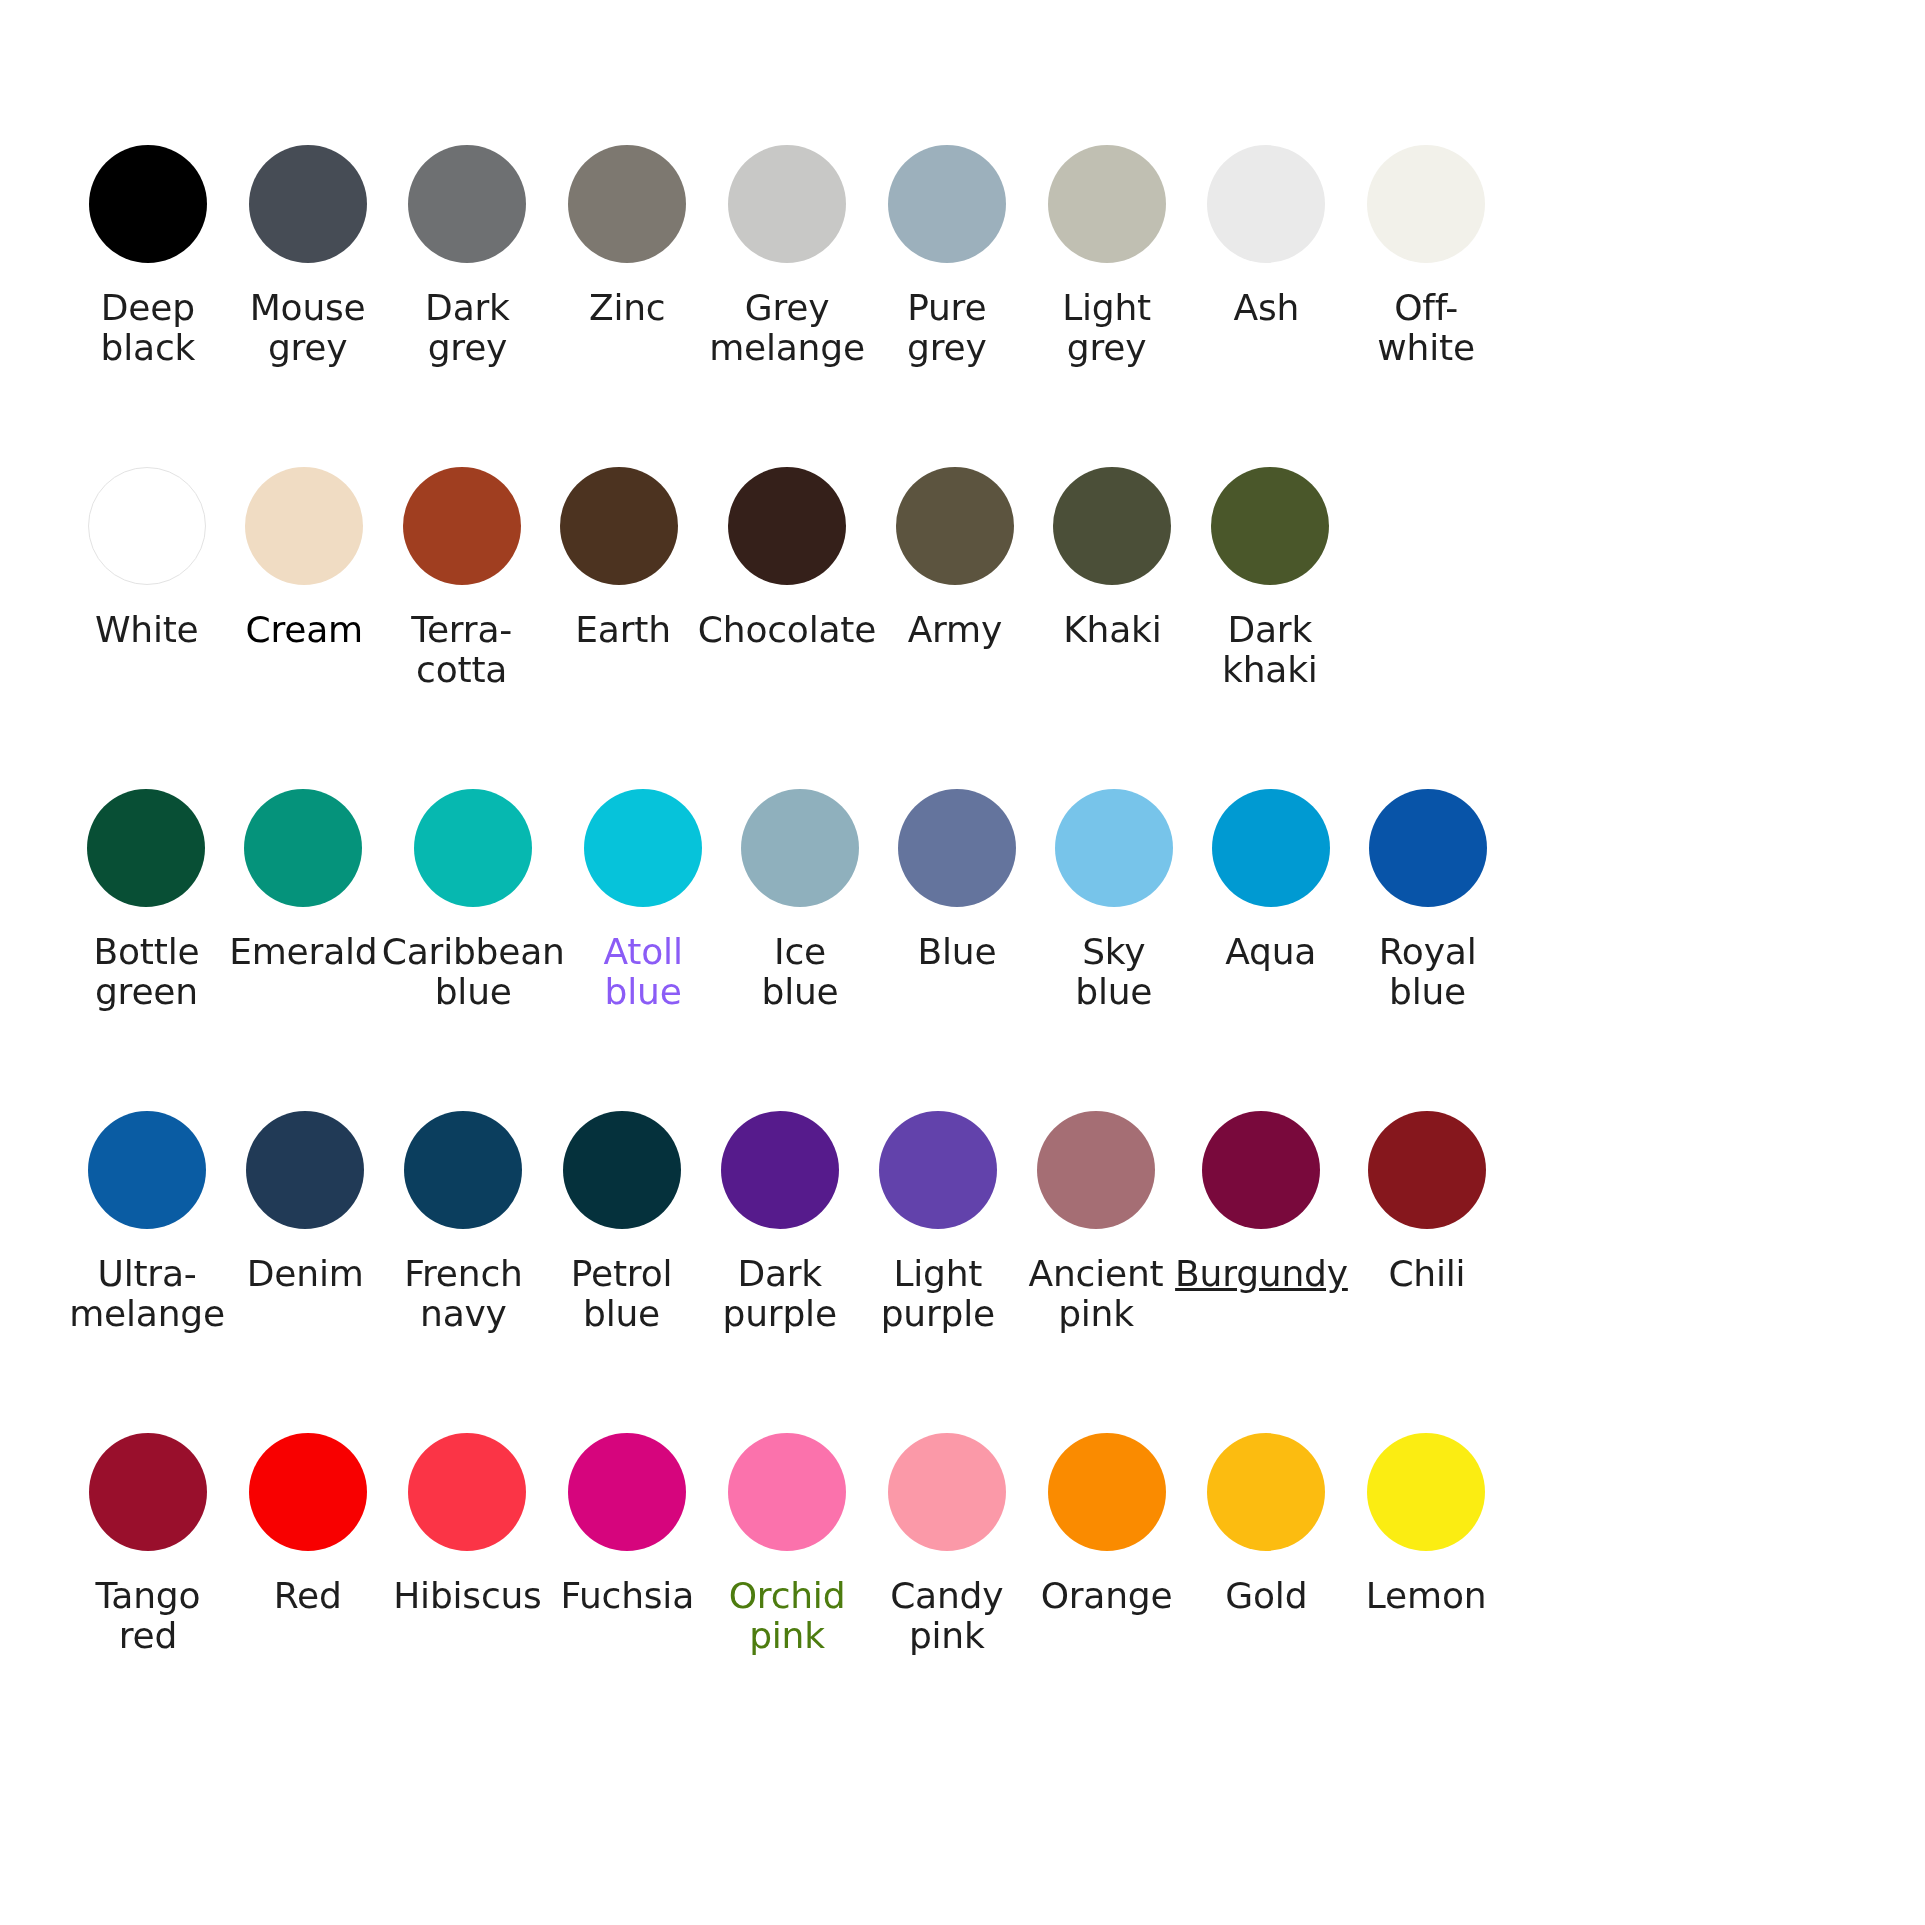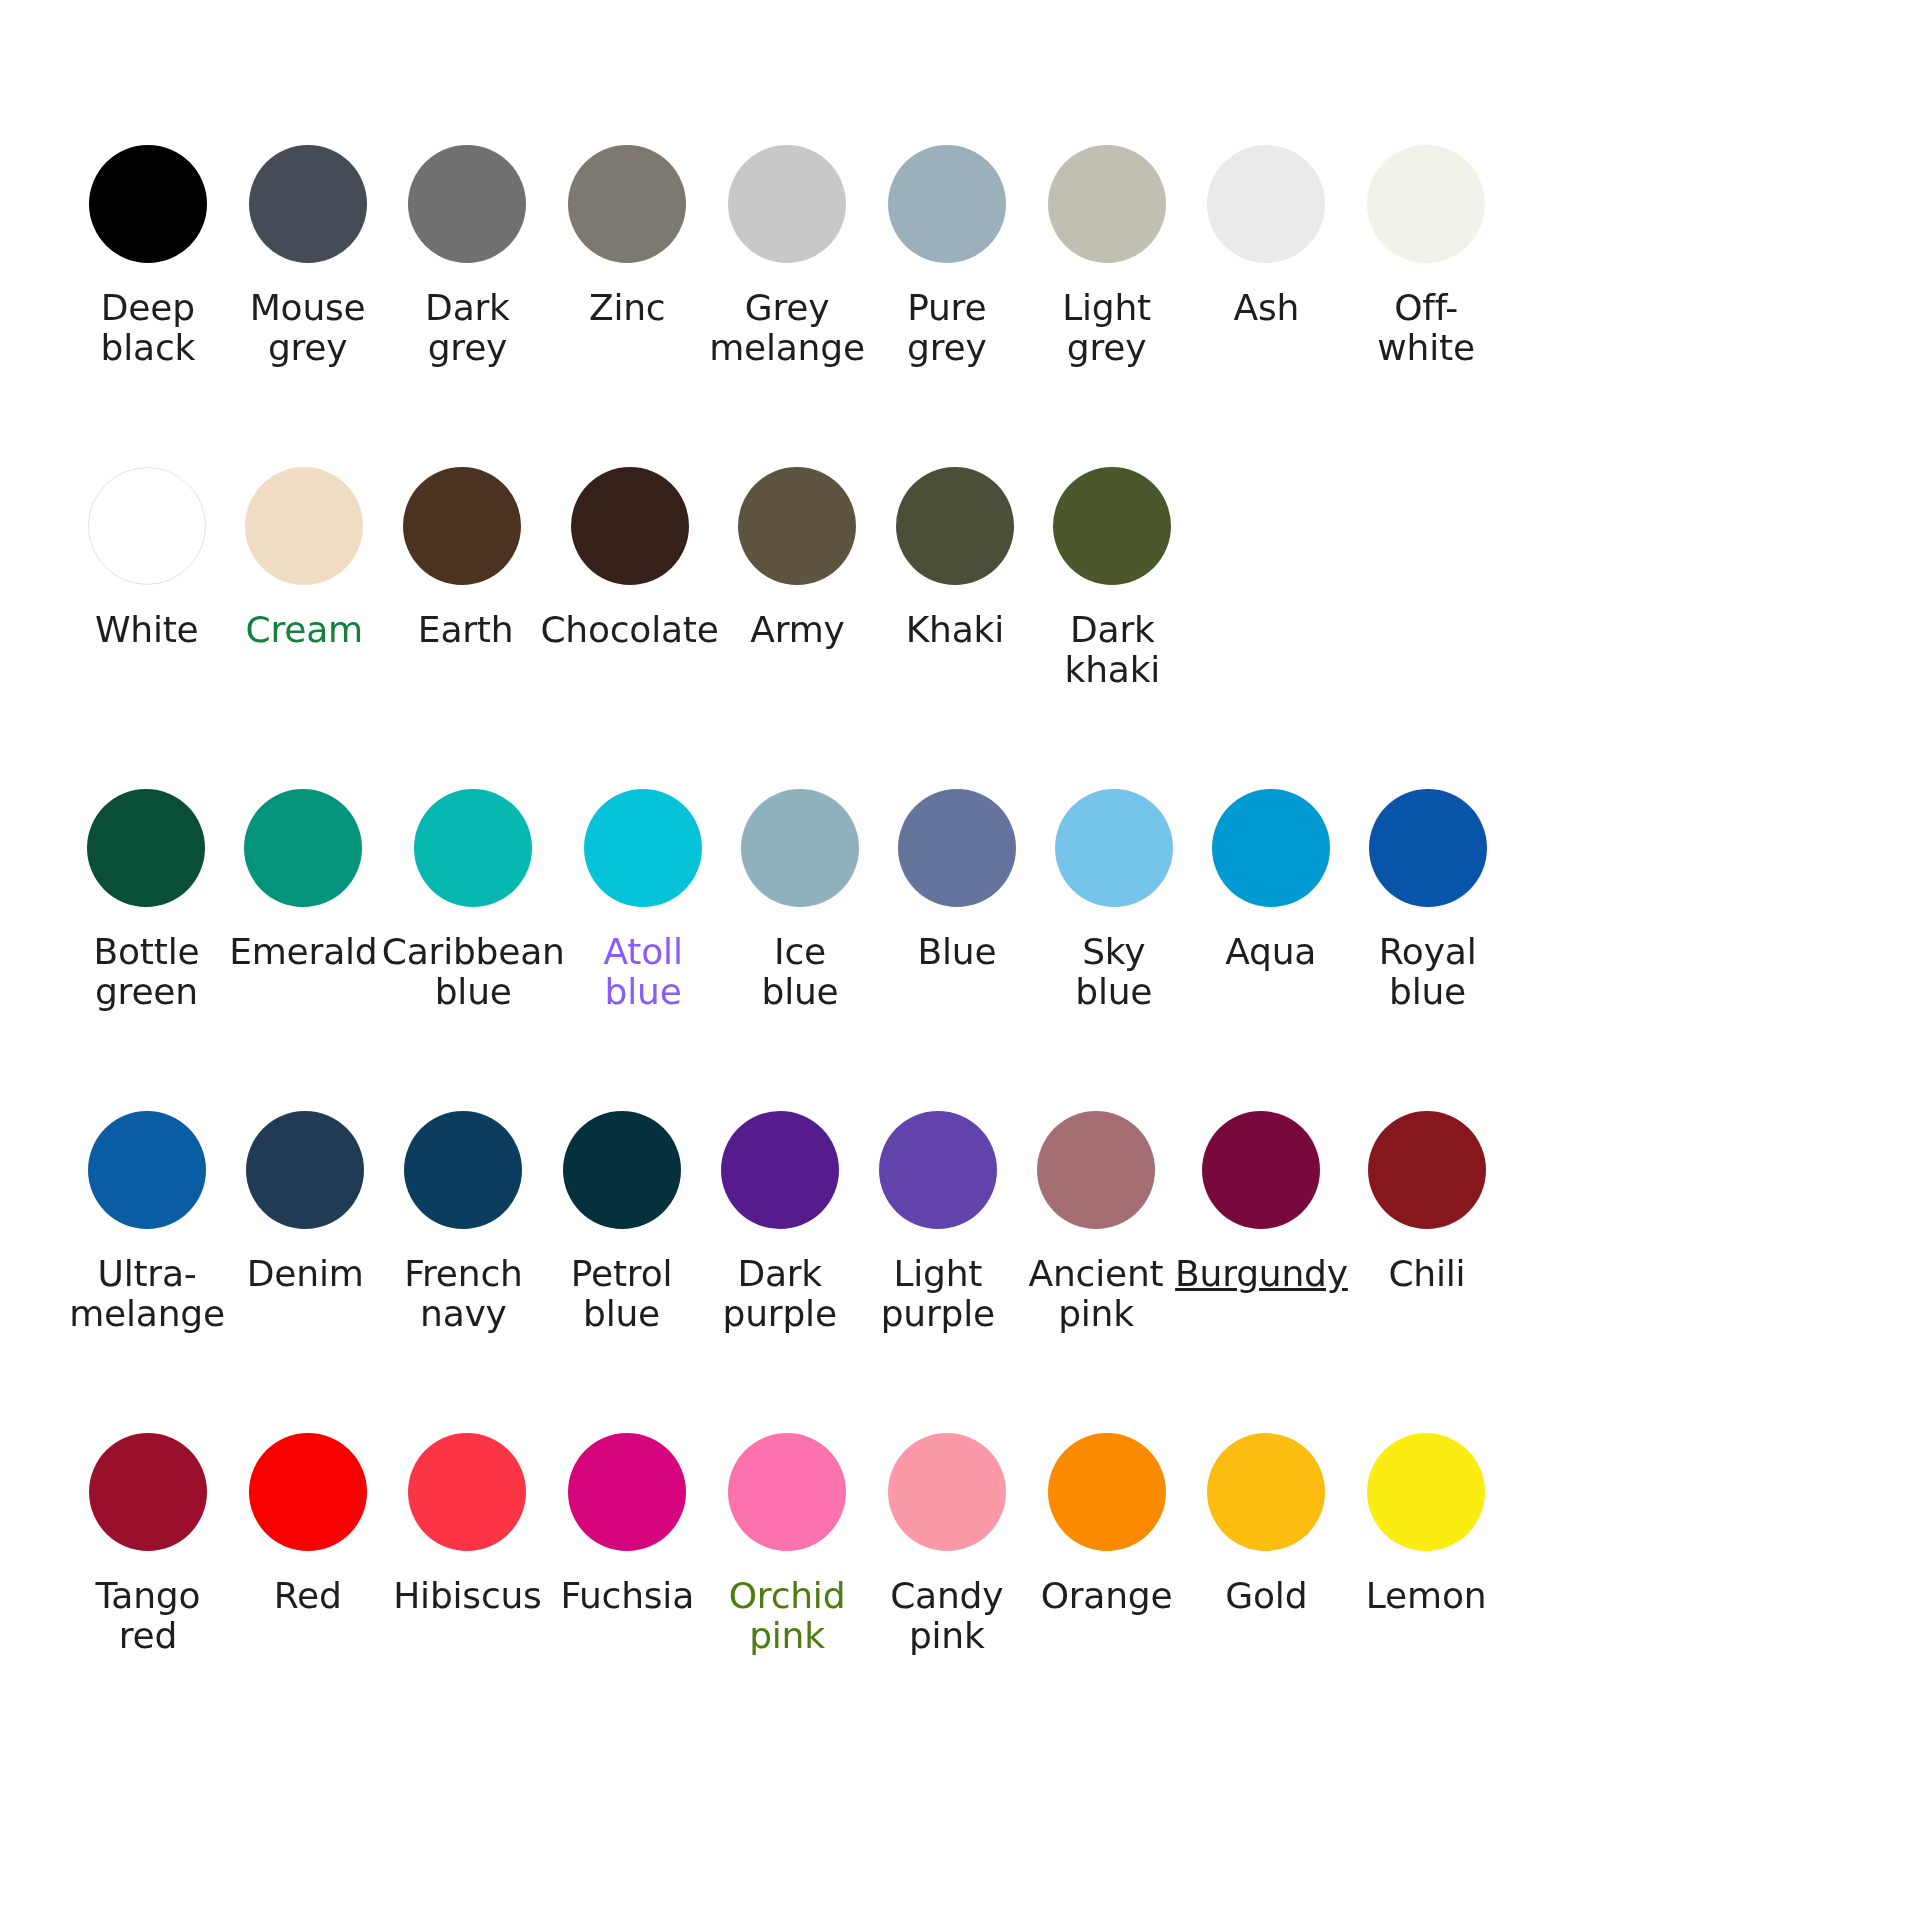--- a/index.html
+++ b/index.html
@@ -108,21 +108,26 @@
         <div class="swatch-label" style="color: rgb(30, 30, 30);">Off-white</div>
       </div>
     </div>
     <div class="palette-row">
       <div class="swatch-cell">
         <div class="swatch-dot outlined" style="background-color: rgb(255, 255, 255);"></div>
         <div class="swatch-label" style="color: rgb(30, 30, 30);">White</div>
       </div>
       <div class="swatch-cell">
         <div class="swatch-dot" style="background-color: rgb(240, 220, 195);"></div>
-        <div class="swatch-label" style="color: #15803d;">Cream</div>
+        <div class="swatch-label" style="color: #000000;">Cream</div>
+      </div>
+      <div class="swatch-cell">
+        <div class="swatch-dot" style="background-color: rgb(160, 62, 32);"></div>
+        <div class="swatch-label" style="color: rgb(30, 30, 30);">Terra-
+cotta</div>
       </div>
       <div class="swatch-cell">
         <div class="swatch-dot" style="background-color: rgb(76, 51, 32);"></div>
         <div class="swatch-label" style="color: rgb(30, 30, 30); margin-left: 8px;">Earth</div>
       </div>
       <div class="swatch-cell">
         <div class="swatch-dot" style="background-color: rgb(53, 32, 26);"></div>
         <div class="swatch-label" style="color: rgb(30, 30, 30);">Chocolate</div>
       </div>
       <div class="swatch-cell">

